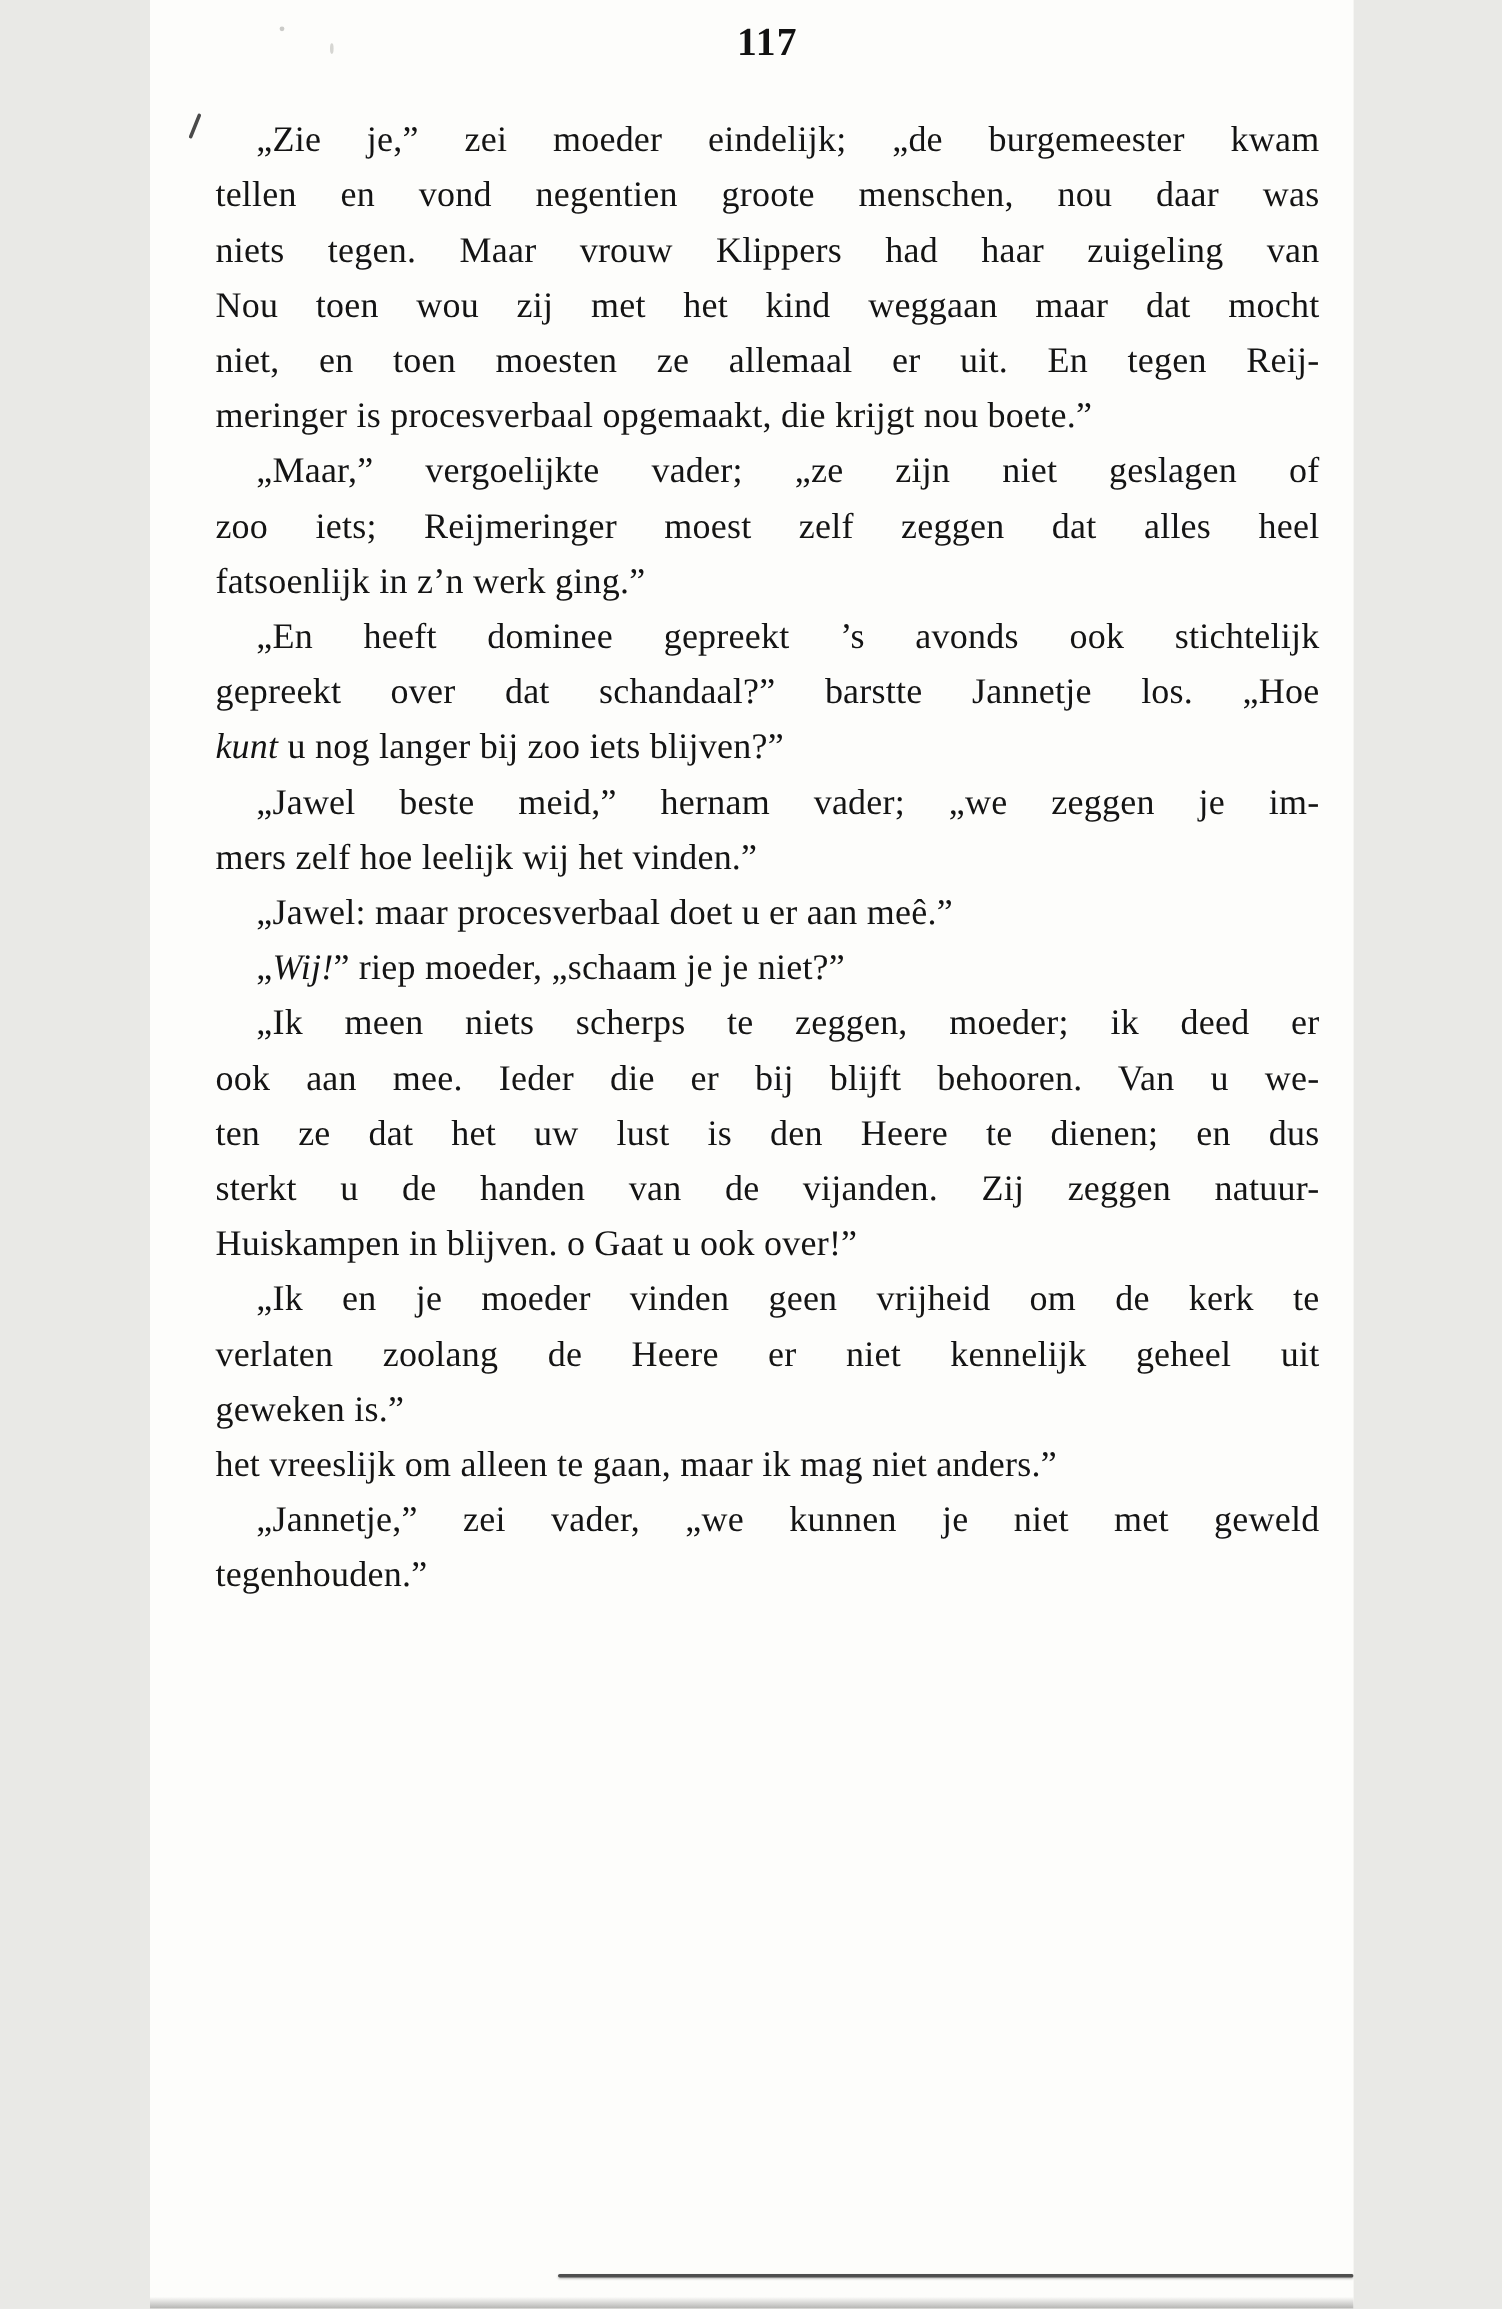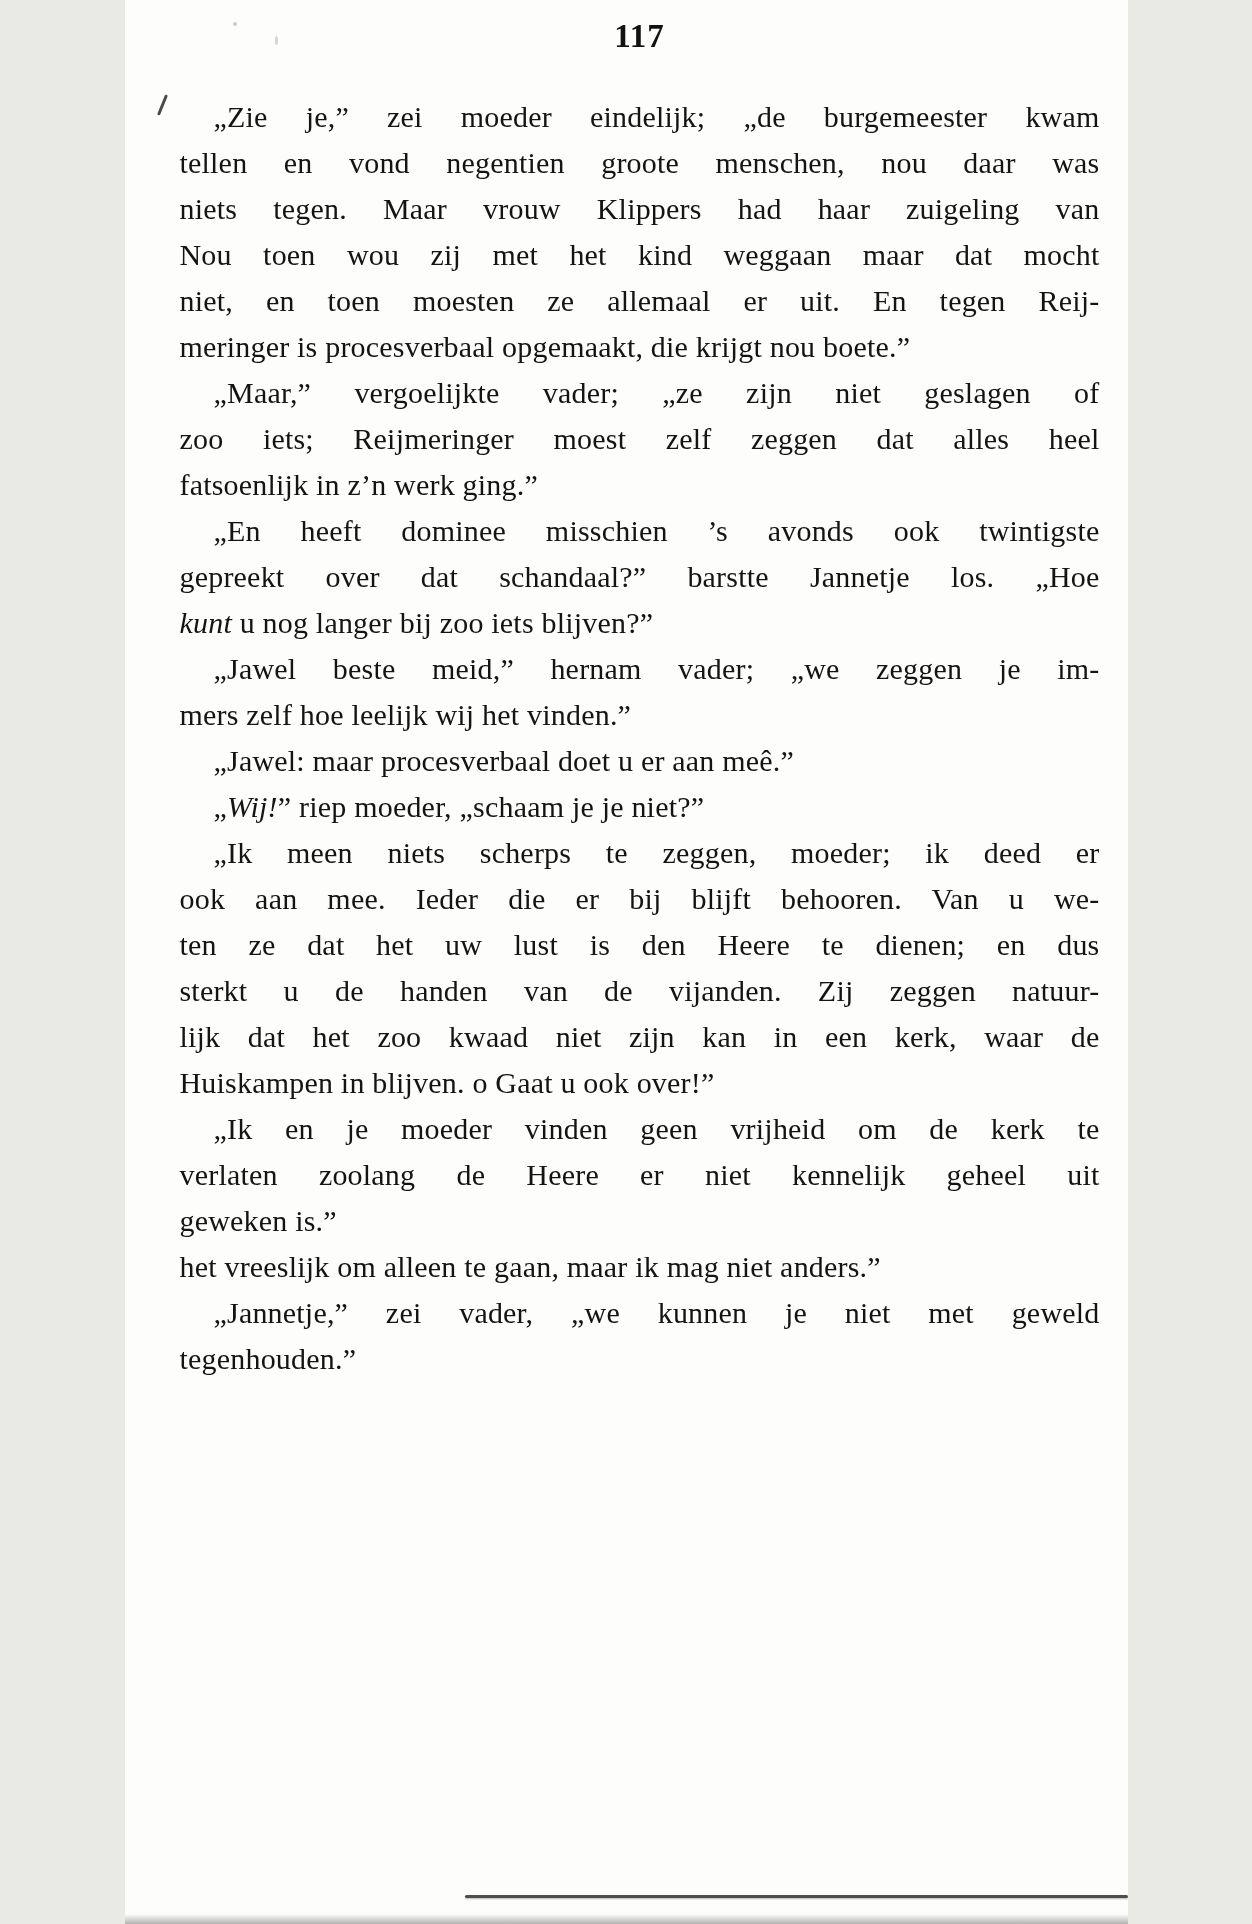--- a/index.html
+++ b/index.html
@@ -113,40 +113,39 @@
         <span class="line">Nou toen wou zij met het kind weggaan maar dat mocht</span>
         <span class="line">niet, en toen moesten ze allemaal er uit. En tegen Reij-</span>
         <span class="line last">meringer is procesverbaal opgemaakt, die krijgt nou boete.”</span>
       </p>
       <p class="para">
         <span class="line first">„Maar,” vergoelijkte vader; „ze zijn niet geslagen of</span>
         <span class="line">zoo iets; Reijmeringer moest zelf zeggen dat alles heel</span>
         <span class="line last">fatsoenlijk in z’n werk ging.”</span>
       </p>
       <p class="para">
-        <span class="line first">„En heeft dominee misschien ’s avonds ook twintigste</span>
+        <span class="line first">„En heeft dominee gepreekt ’s avonds ook stichtelijk</span>
         <span class="line">gepreekt over dat schandaal?” barstte Jannetje los. „Hoe</span>
         <span class="line last"><i>kunt</i> u nog langer bij zoo iets blijven?”</span>
       </p>
       <p class="para">
         <span class="line first">„Jawel beste meid,” hernam vader; „we zeggen je im-</span>
         <span class="line last">mers zelf hoe leelijk wij het vinden.”</span>
       </p>
       <p class="para">
         <span class="line first last">„Jawel: maar procesverbaal doet u er aan meê.”</span>
       </p>
       <p class="para">
         <span class="line first last">„<i>Wij!</i>” riep moeder, „schaam je je niet?”</span>
       </p>
       <p class="para">
         <span class="line first">„Ik meen niets scherps te zeggen, moeder; ik deed er</span>
         <span class="line">ook aan mee. Ieder die er bij blijft behooren. Van u we-</span>
         <span class="line">ten ze dat het uw lust is den Heere te dienen; en dus</span>
         <span class="line">sterkt u de handen van de vijanden. Zij zeggen natuur-</span>
-        <span class="line">lijk dat het zoo kwaad niet zijn kan in een kerk, waar de</span>
         <span class="line last">Huiskampen in blijven. o Gaat u ook over!”</span>
       </p>
       <p class="para">
         <span class="line first">„Ik en je moeder vinden geen vrijheid om de kerk te</span>
         <span class="line">verlaten zoolang de Heere er niet kennelijk geheel uit</span>
         <span class="line last">geweken is.”</span>
       </p>
       <p class="para">
         <span class="line last">het vreeslijk om alleen te gaan, maar ik mag niet anders.”</span>
       </p>

